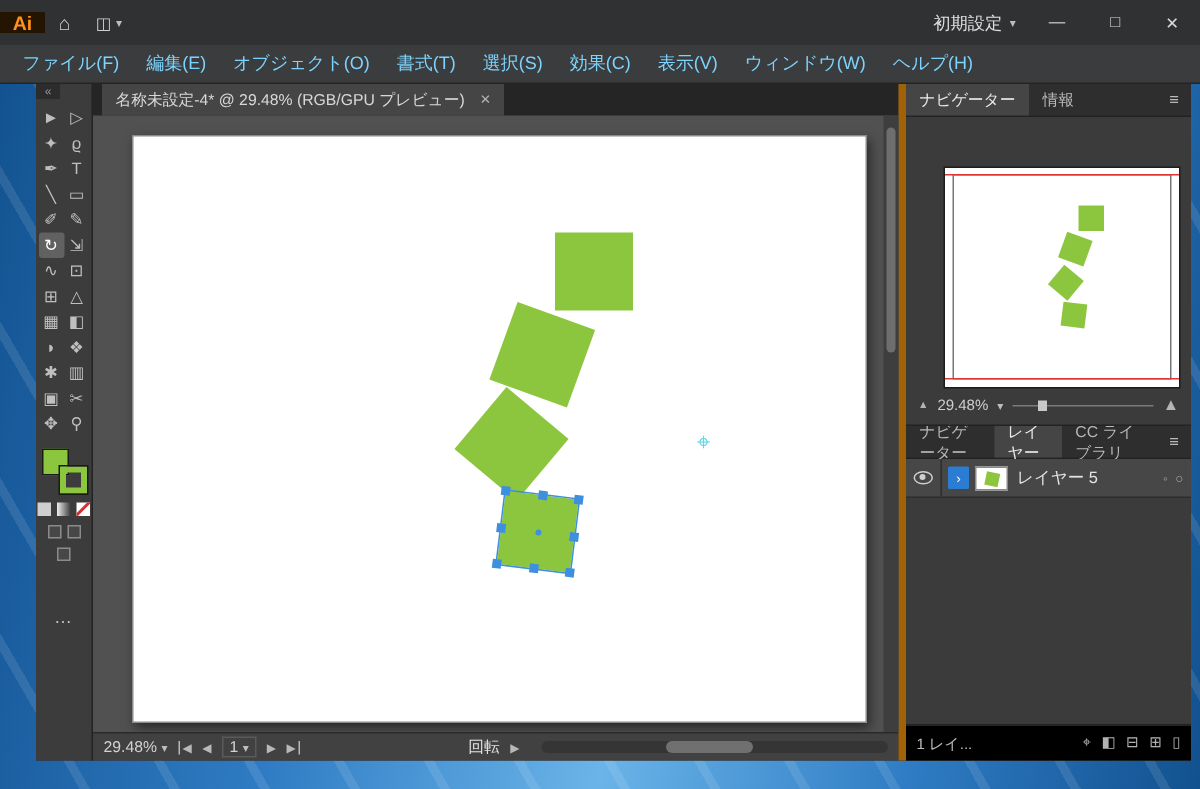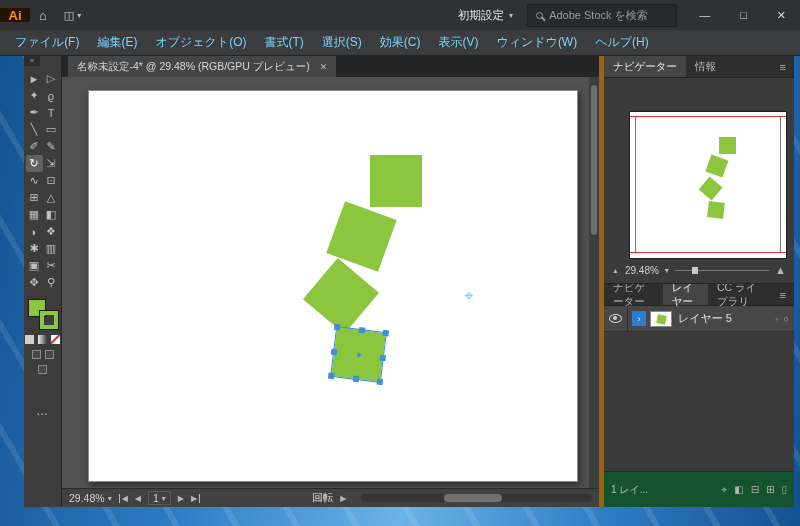--- a/index.html
+++ b/index.html
@@ -117,44 +117,40 @@
   .eye { width:13px; height:9px; border:1px solid #cfcfcf; border-radius:50%; position:relative; }
   .eye::after { content:""; position:absolute; left:3px; top:1px; width:4px; height:4px;
     background:#cfcfcf; border-radius:50%; }
   .expand { width:14px; height:15px; margin:0 4px; background:#2b7cd3; color:#fff; font-size:9px;
     display:flex; align-items:center; justify-content:center; border-radius:1px; }
   .lthumb { width:22px; height:16px; background:#fff; border:1px solid #8a8a8a; position:relative; margin-right:6px; }
   .lthumb span { position:absolute; left:6px; top:3px; width:9px; height:9px;
     background:var(--green,#8CC63F); transform:rotate(12deg); display:block; }
   .layername { flex:1; }
   .lmeta { color:#a8a8a8; font-size:9px; margin-right:5px; }
-  .layersfooter { height:36px; background:#14532d; border-top:1px solid #262626; display:flex;
+  .layersfooter { height:24px; background:#000000; border-top:1px solid #262626; display:flex;
     align-items:center; font-size:10px; color:#bdbdbd; padding:0 7px; }
   .footicons { margin-left:auto; display:flex; gap:7px; font-size:10px; color:#b2b2b2; }
 </style>
 </head>
 <body>
 
 <div id="screen">
 
   <div class="titlebar">
     <div class="ai-logo">Ai</div>
     <span class="tb-ic">⌂</span>
     <span class="ws-wrap">
       <span>◫</span>
       <span class="chev">▾</span>
     </span>
     <div class="tb-right">
       <span class="workspace">
         <span>初期設定</span>
         <span class="chev">▾</span>
-      </span>
-      <span class="search">
-        <span class="mag"></span>
-        <span>Adobe Stock を検索</span>
       </span>
       <span class="winbtn">—</span>
       <span class="winbtn">□</span>
       <span class="winbtn">✕</span>
     </div>
   </div>
 
   <div class="menubar">
       <span class="menu-item">ファイル(F)</span>
       <span class="menu-item">編集(E)</span>

